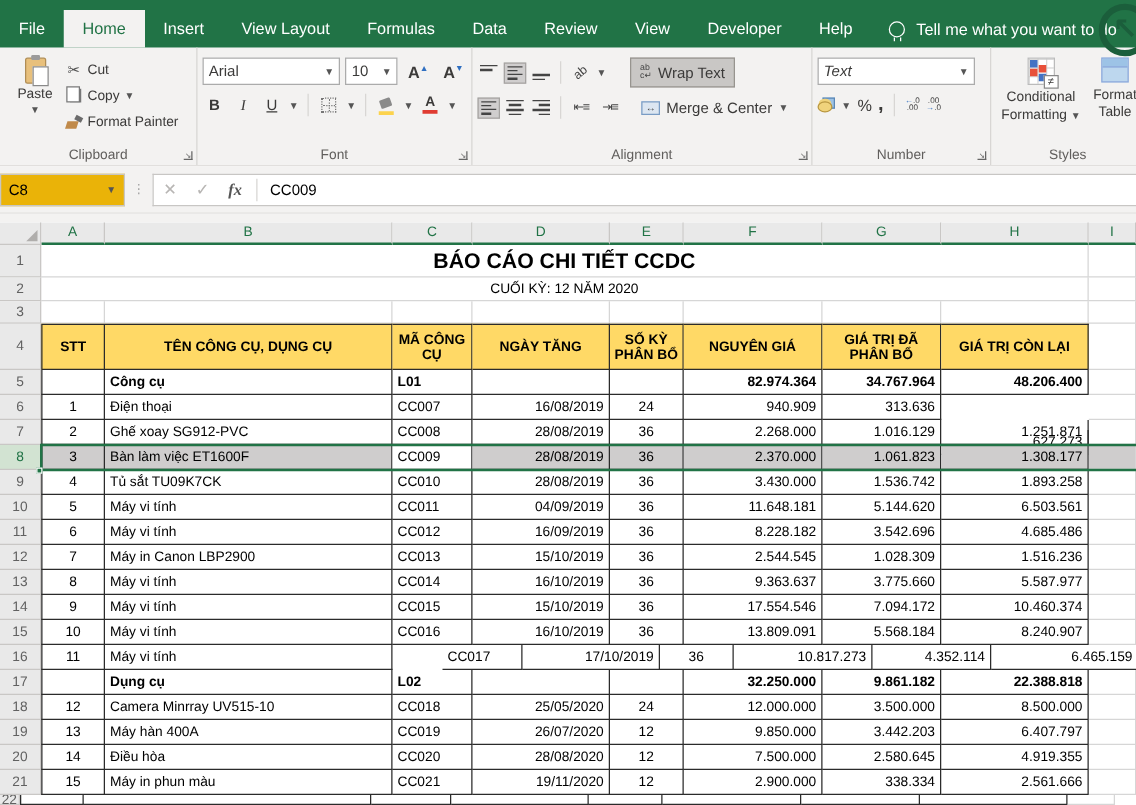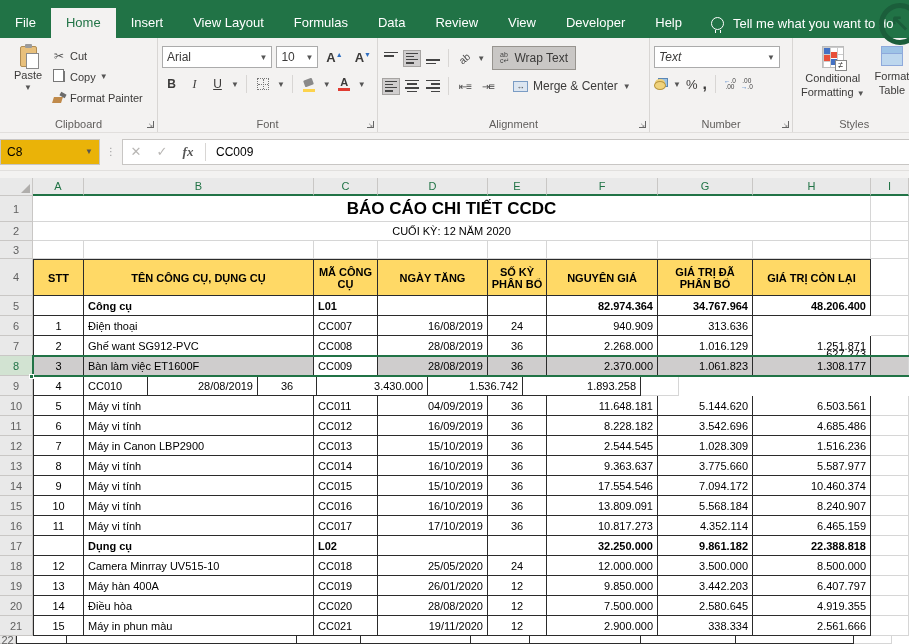--- a/index.html
+++ b/index.html
@@ -70,21 +70,21 @@
   .al { width:18px; height:17px; display:flex; flex-direction:column; justify-content:center; gap:2px; padding:2px 2px; }
   .al i { display:block; height:1.6px; background:#444; }
   .al.t i:nth-child(3), .al.t i:nth-child(4) { visibility:hidden; }
   .al.b i:nth-child(1), .al.b i:nth-child(2) { visibility:hidden; }
   .al i:nth-child(even) { width:70%; }
   .al.l i { align-self:flex-start; width:100%; } .al.l i:nth-child(even){ width:65%; }
   .al.c i { align-self:center; width:100%; } .al.c i:nth-child(even){ width:65%; }
   .al.r i { align-self:flex-end; width:100%; } .al.r i:nth-child(even){ width:65%; }
   .pressed { background:#d0cece; border:1px solid #a6a4a2; }
   .orient { font-size:10px; transform:rotate(-40deg); color:#444; margin:0 4px; }
-  .wrapbtn { display:flex; align-items:center; gap:5px; font-size:12px; padding:2px 7px; height:24px; background:#c9c7c5; border:1px solid #97948f; margin-left:4px; }
+  .wrapbtn { display:flex; align-items:center; gap:5px; font-size:12px; padding:2px 7px; height:24px; background:#c9c7c5; border:1px solid #97948f; margin-left:16px; }
   .wrapic { font-size:7px; line-height:6px; color:#444; text-align:left; }
   .indent { font-size:10px; color:#444; width:20px; text-align:center; letter-spacing:-1px; }
   .mergebtn { display:flex; align-items:center; gap:5px; font-size:12px; padding:0 4px; margin-left:8px; height:22px; }
   .mergeic { width:15px; height:11px; border:1px solid #7a9cc4; background:#dce6f1; font-size:8px; line-height:9px; text-align:center; color:#444; }
 
   
   .g-num { width:143px; }
   .ncol { display:flex; flex-direction:column; gap:7px; padding-top:4px; width:100%; }
   .numfmt { width:126px;font-style:italic; }
   .nrow { display:flex; align-items:center; gap:5px; }
@@ -434,21 +434,21 @@
       <div class="cell td a-r" style="width: 110px; height: 20px;">16/08/2019</div>
       <div class="cell td a-c" style="width: 59px; height: 20px;">24</div>
       <div class="cell td a-r" style="width: 111px; height: 20px;">940.909</div>
       <div class="cell td a-r" style="width: 95px; height: 20px;">313.636</div>
       <div class="cell td a-r" style="width: 118px; height: 20px; margin-top: 28px;">627.273</div>
       <div class="cell gcell" style="width: 38px; height: 20px;"></div>
     </div>
     <div class="grow" style="height: 20px;">
       <div class="rh" style="width: 33px; height: 20px;">7</div>
       <div class="cell td a-c first" style="width: 51px; height: 20px;">2</div>
-      <div class="cell td a-l" style="width: 230px; height: 20px;">Ghế want SG912-PVC</div>
+      <div class="cell td a-l" style="width: 230px; height: 20px;">Ghế xoay SG912-PVC</div>
       <div class="cell td a-l" style="width: 64px; height: 20px;">CC008</div>
       <div class="cell td a-r" style="width: 110px; height: 20px;">28/08/2019</div>
       <div class="cell td a-c" style="width: 59px; height: 20px;">36</div>
       <div class="cell td a-r" style="width: 111px; height: 20px;">2.268.000</div>
       <div class="cell td a-r" style="width: 95px; height: 20px;">1.016.129</div>
       <div class="cell td a-r" style="width: 118px; height: 20px;">1.251.871</div>
       <div class="cell gcell" style="width: 38px; height: 20px;"></div>
     </div>
     <div class="grow selrow" style="height: 20px;">
       <div class="rh sel" style="width: 33px; height: 20px;">8</div>
@@ -462,20 +462,21 @@
       <div class="cell td a-r" style="width: 118px; height: 20px;">1.308.177</div>
       <div class="cell gcell" style="width: 38px; height: 20px;"></div>
       <div class="selTop"></div>
       <div class="selBot"></div>
       <div class="selLeft"></div>
       <div class="selHandle"></div>
     </div>
     <div class="grow" style="height: 20px;">
       <div class="rh" style="width: 33px; height: 20px;">9</div>
       <div class="cell td a-c first" style="width: 51px; height: 20px;">4</div>
+      <div class="cell td a-l" style="width: 230px; height: 20px;">Tủ sắt TU09K7CK</div>
       <div class="cell td a-l" style="width: 64px; height: 20px;">CC010</div>
       <div class="cell td a-r" style="width: 110px; height: 20px;">28/08/2019</div>
       <div class="cell td a-c" style="width: 59px; height: 20px;">36</div>
       <div class="cell td a-r" style="width: 111px; height: 20px;">3.430.000</div>
       <div class="cell td a-r" style="width: 95px; height: 20px;">1.536.742</div>
       <div class="cell td a-r" style="width: 118px; height: 20px;">1.893.258</div>
       <div class="cell gcell" style="width: 38px; height: 20px;"></div>
     </div>
     <div class="grow" style="height: 20px;">
       <div class="rh" style="width: 33px; height: 20px;">10</div>
@@ -546,21 +547,21 @@
       <div class="cell td a-c" style="width: 59px; height: 20px;">36</div>
       <div class="cell td a-r" style="width: 111px; height: 20px;">13.809.091</div>
       <div class="cell td a-r" style="width: 95px; height: 20px;">5.568.184</div>
       <div class="cell td a-r" style="width: 118px; height: 20px;">8.240.907</div>
       <div class="cell gcell" style="width: 38px; height: 20px;"></div>
     </div>
     <div class="grow" style="height: 20px;">
       <div class="rh" style="width: 33px; height: 20px;">16</div>
       <div class="cell td a-c first" style="width: 51px; height: 20px;">11</div>
       <div class="cell td a-l" style="width: 230px; height: 20px;">Máy vi tính</div>
-      <div class="cell td a-l" style="width: 64px; height: 20px;">CC017</div>
+      <div class="cell td a-l" style="width: 64px; height: 20px; margin-left: 40px;">CC017</div>
       <div class="cell td a-r" style="width: 110px; height: 20px;">17/10/2019</div>
       <div class="cell td a-c" style="width: 59px; height: 20px;">36</div>
       <div class="cell td a-r" style="width: 111px; height: 20px;">10.817.273</div>
       <div class="cell td a-r" style="width: 95px; height: 20px;">4.352.114</div>
       <div class="cell td a-r" style="width: 118px; height: 20px;">6.465.159</div>
       <div class="cell gcell" style="width: 38px; height: 20px;"></div>
     </div>
     <div class="grow" style="height: 20px;">
       <div class="rh" style="width: 33px; height: 20px;">17</div>
       <div class="cell td a-c first bold" style="width: 51px; height: 20px;"></div>
@@ -583,21 +584,21 @@
       <div class="cell td a-r" style="width: 111px; height: 20px;">12.000.000</div>
       <div class="cell td a-r" style="width: 95px; height: 20px;">3.500.000</div>
       <div class="cell td a-r" style="width: 118px; height: 20px;">8.500.000</div>
       <div class="cell gcell" style="width: 38px; height: 20px;"></div>
     </div>
     <div class="grow" style="height: 20px;">
       <div class="rh" style="width: 33px; height: 20px;">19</div>
       <div class="cell td a-c first" style="width: 51px; height: 20px;">13</div>
       <div class="cell td a-l" style="width: 230px; height: 20px;">Máy hàn 400A</div>
       <div class="cell td a-l" style="width: 64px; height: 20px;">CC019</div>
-      <div class="cell td a-r" style="width: 110px; height: 20px;">26/01/2020</div>
+      <div class="cell td a-r" style="width: 110px; height: 20px;">26/07/2020</div>
       <div class="cell td a-c" style="width: 59px; height: 20px;">12</div>
       <div class="cell td a-r" style="width: 111px; height: 20px;">9.850.000</div>
       <div class="cell td a-r" style="width: 95px; height: 20px;">3.442.203</div>
       <div class="cell td a-r" style="width: 118px; height: 20px;">6.407.797</div>
       <div class="cell gcell" style="width: 38px; height: 20px;"></div>
     </div>
     <div class="grow" style="height: 20px;">
       <div class="rh" style="width: 33px; height: 20px; text-align: right;">20</div>
       <div class="cell td a-c first" style="width: 51px; height: 20px;">14</div>
       <div class="cell td a-l" style="width: 230px; height: 20px;">Điều hòa</div>

